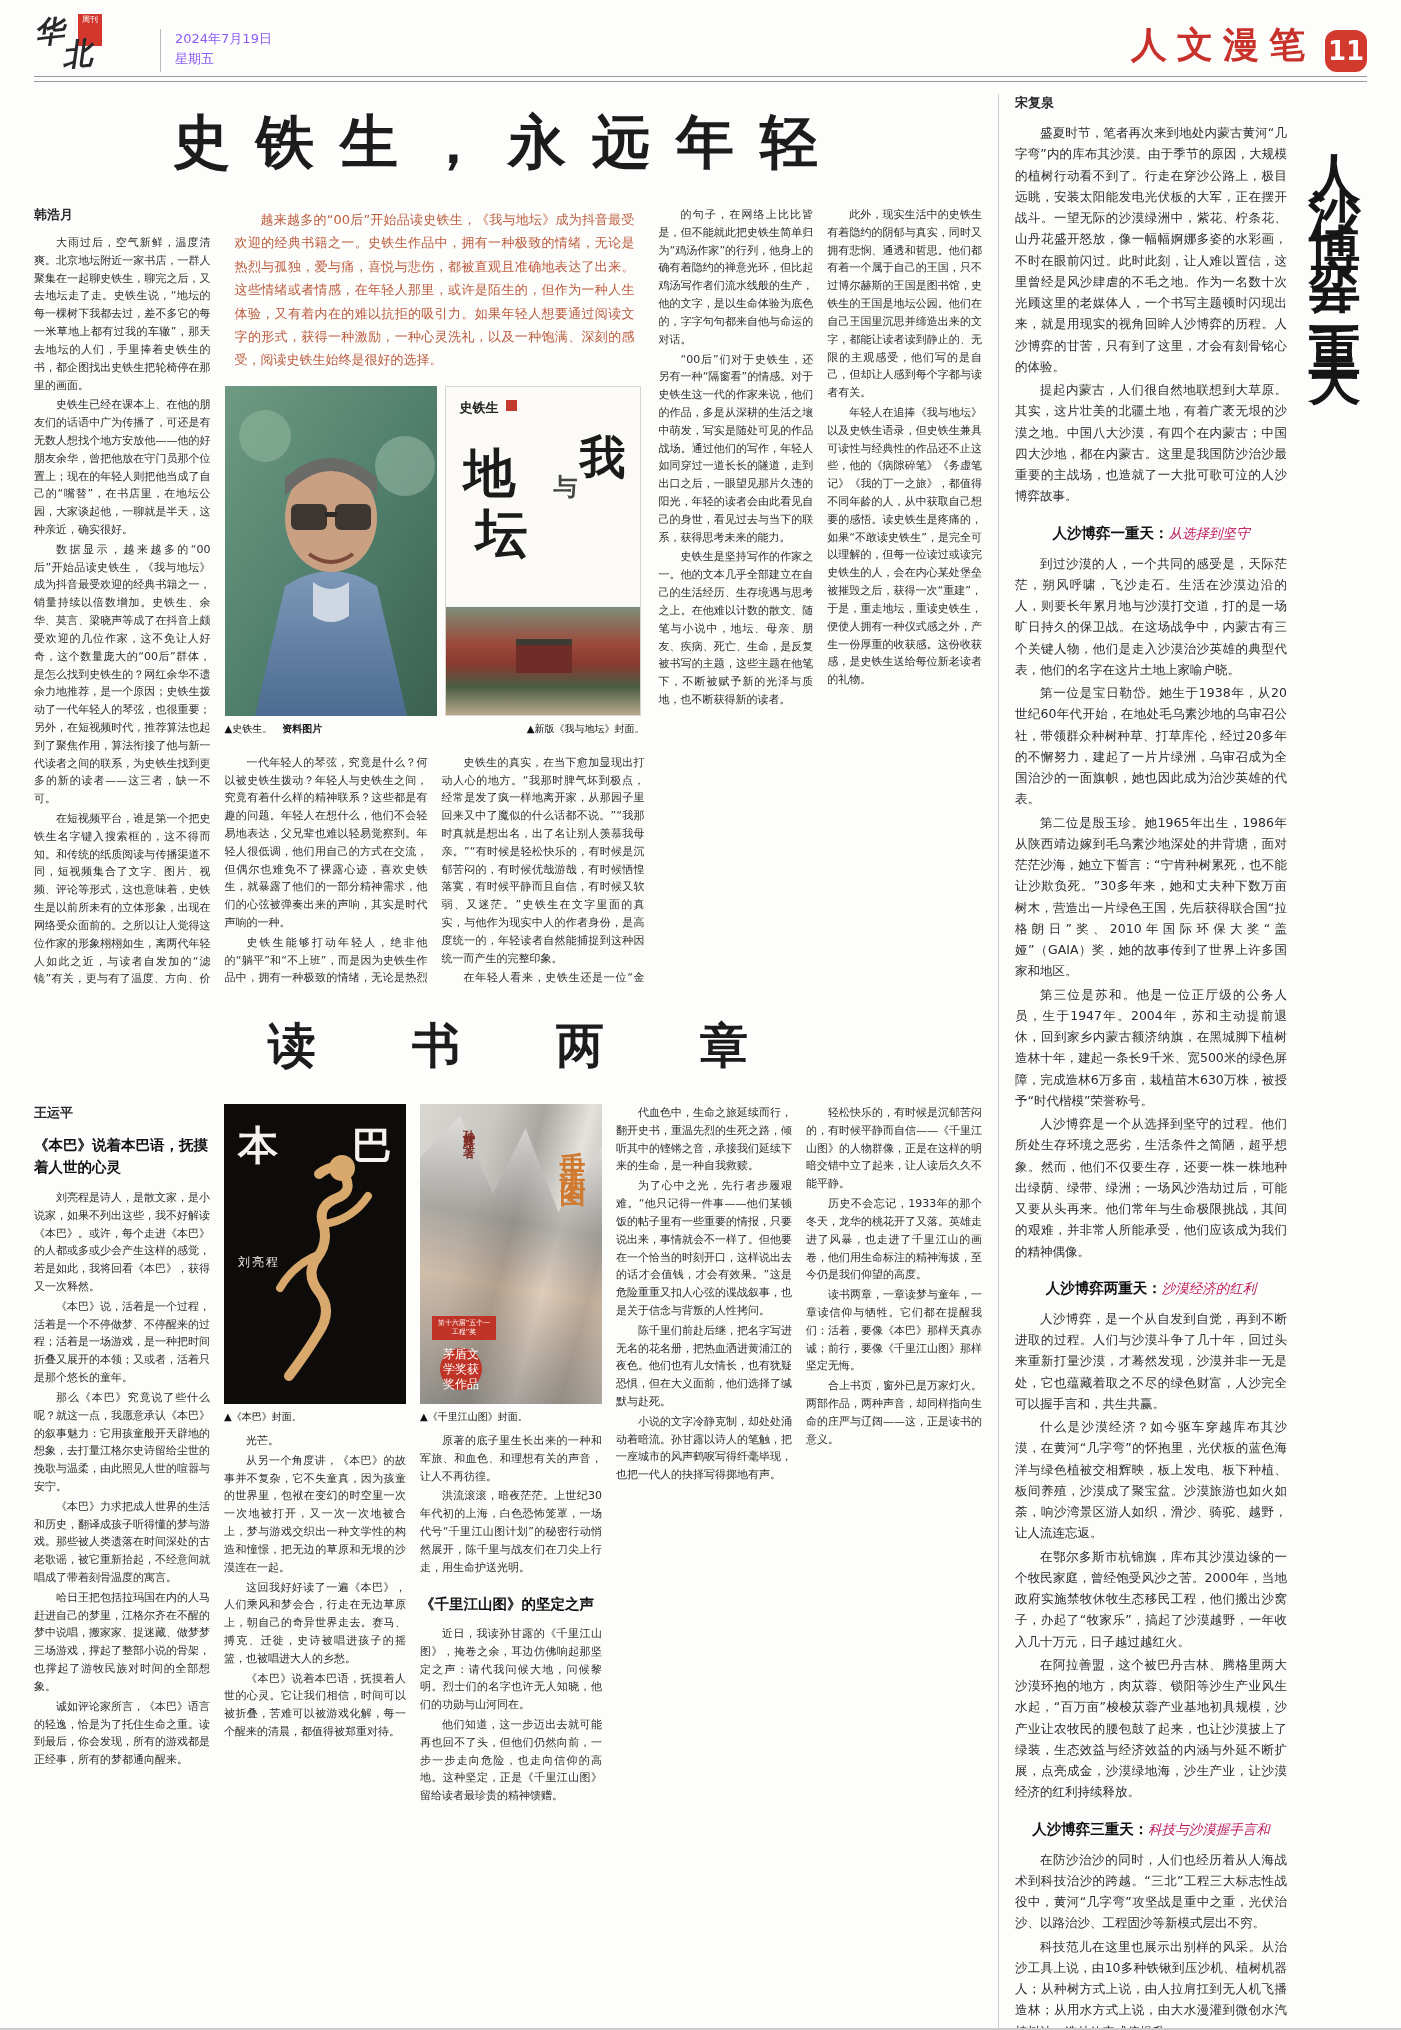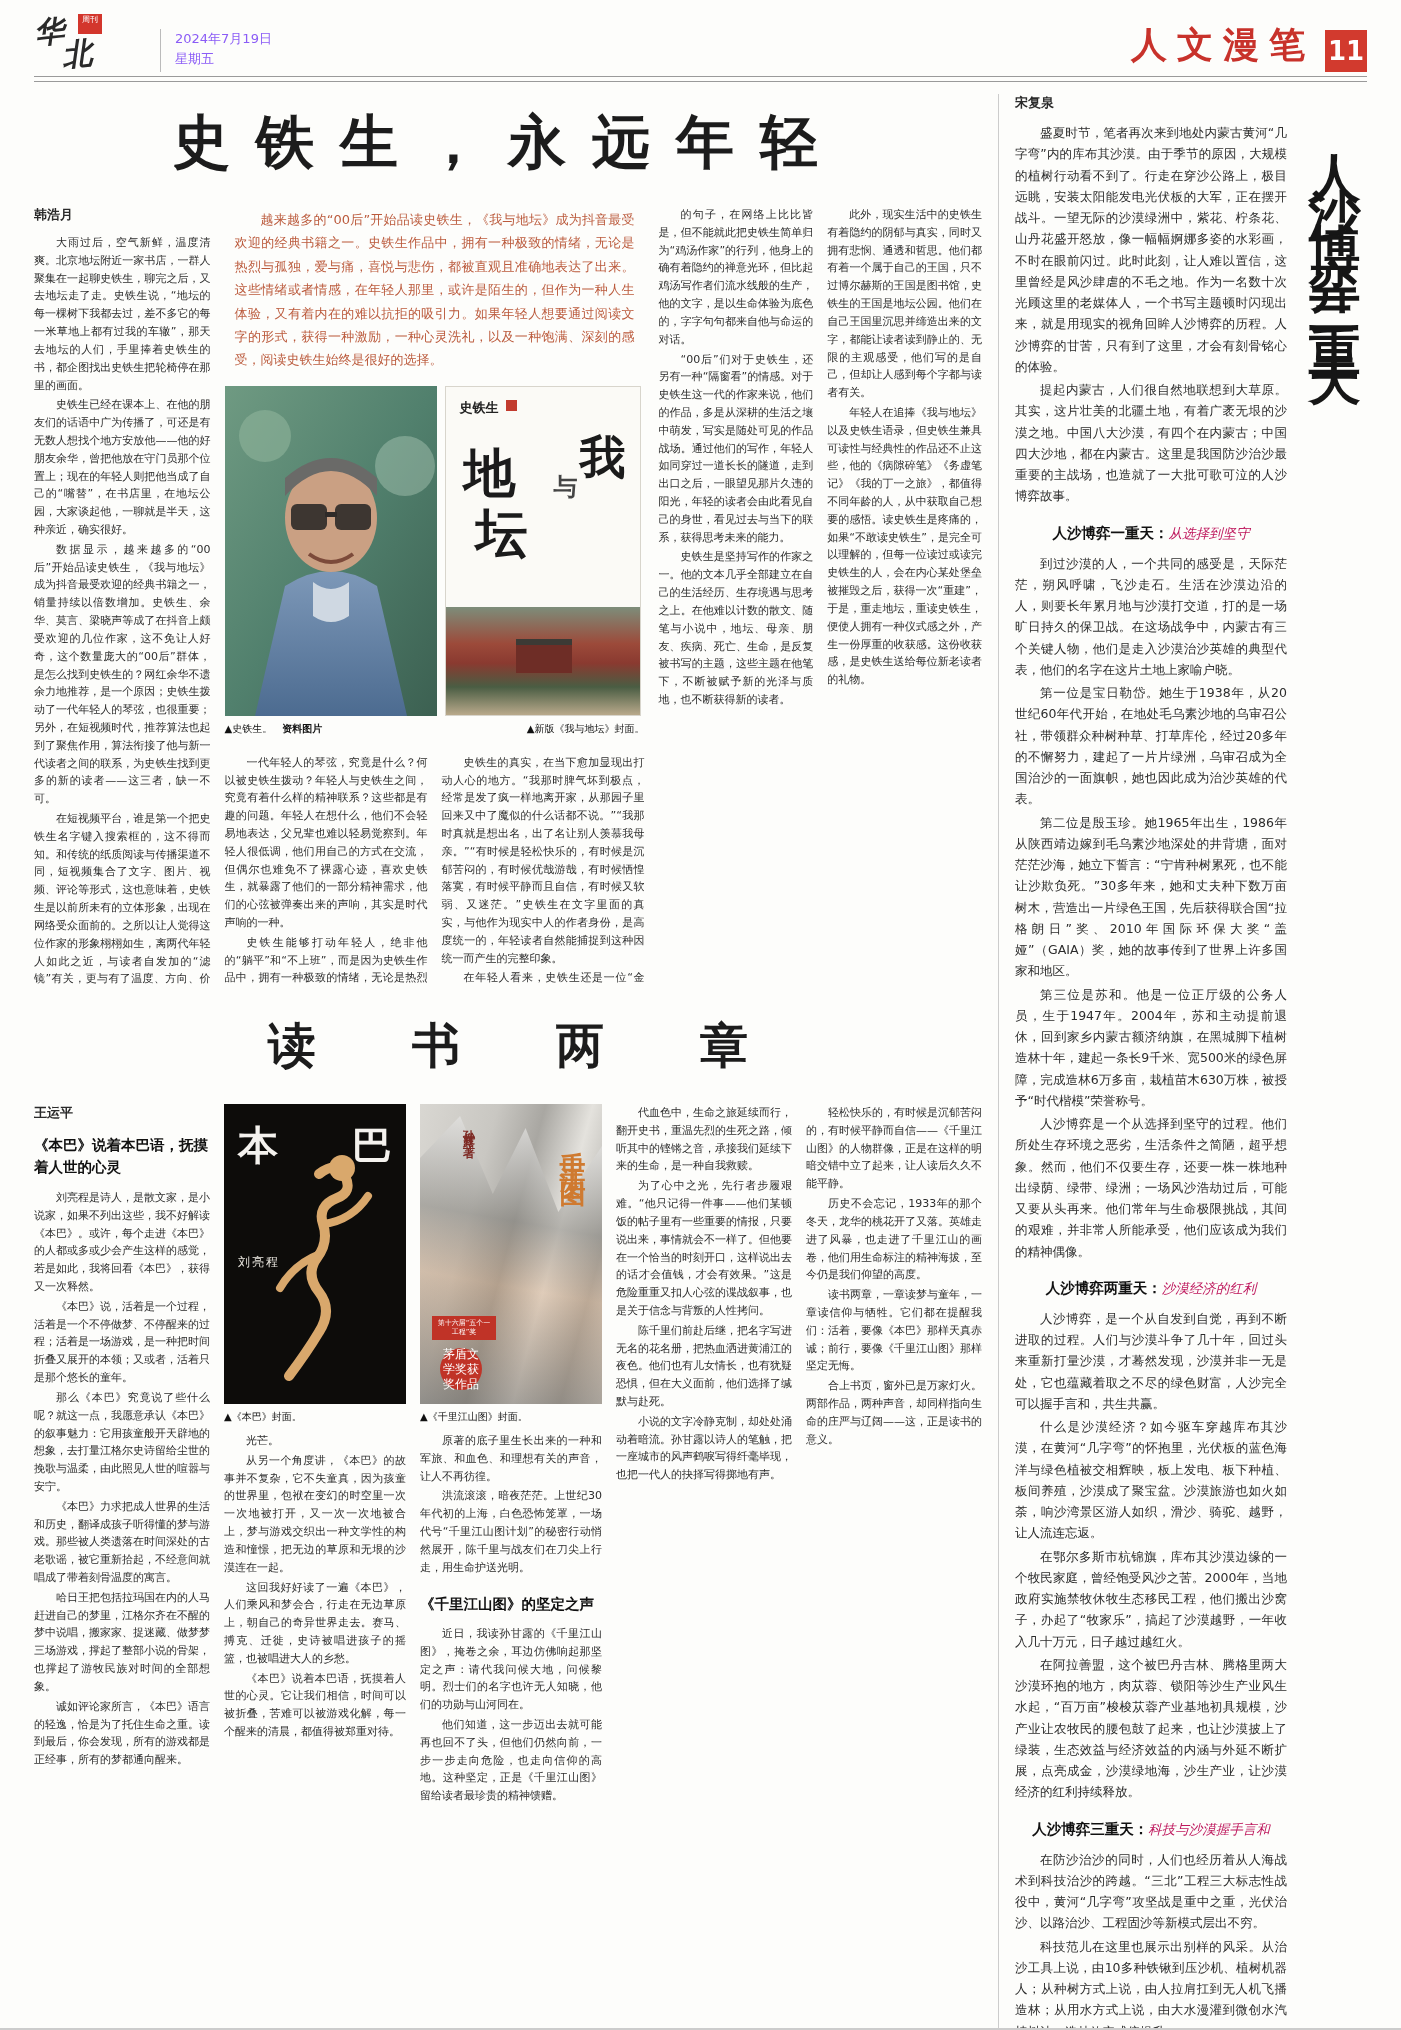--- a/index.html
+++ b/index.html
@@ -6,29 +6,29 @@
   body { background:#e8e8e4; font-family:"DejaVu Sans","Liberation Sans",sans-serif; }
   .page { width:1401px; height:2030px; margin:0 auto; background:#fdfdfb; color:#2a2a2a;
           overflow:hidden; position:relative; padding:10px 34px 0 34px; border-bottom:2px solid #ccc; }
 
   
   .hdr { display:flex; align-items:flex-end; height:62px; position:relative; }
   .logo { position:relative; width:120px; height:60px; }
   .logo-char { font-family:"Liberation Serif",serif; font-style:italic; font-weight:bold;
                font-size:30px; line-height:1; display:block; transform:rotate(-6deg); }
   .logo-char.c2 { margin-left:28px; margin-top:-6px; }
-  .logo-badge { position:absolute; left:44px; top:2px; width:24px; height:20px; background:#d3362c;
+  .logo-badge { position:absolute; left:44px; top:2px; width:24px; height:32px; background:#d3362c;
                 color:#fff; font-size:8px; line-height:10px; text-align:center; padding-top:1px; }
   .hdr-date { border-left:1px solid #bbb; padding-left:14px; margin-left:6px; font-size:13px;
               line-height:1.5; color:#8b5cf6; padding-bottom:4px; }
   .hdr-spacer { flex:1; }
   .section-label { color:#c8322b; font-size:36px; font-weight:bold; letter-spacing:10px;
                    font-family:"Liberation Serif",serif; padding-bottom:2px; }
   .page-no { width:42px; height:42px; background:#d23a2e; color:#fff; font-size:26px; font-weight:bold;
-             display:flex; align-items:center; justify-content:center; margin-left:10px; }
+             display:flex; align-items:center; justify-content:center; margin-left:10px;border-radius:12px; }
   .rule-double { height:6px; border-top:1px solid #9a9a9a; border-bottom:1px solid #9a9a9a; margin-top:4px; }
 
   
   .main { display:flex; margin-top:12px; }
   .left-zone { width:948px; }
   .right-zone { flex:1; border-left:1px solid #ccc; margin-left:16px; padding-left:16px;
                 display:flex; height:1940px; overflow:hidden; }
 
   
   .paras p { font-size:11px; line-height:1.62; text-align:justify; text-indent:2em; color:#2c2c2c;

